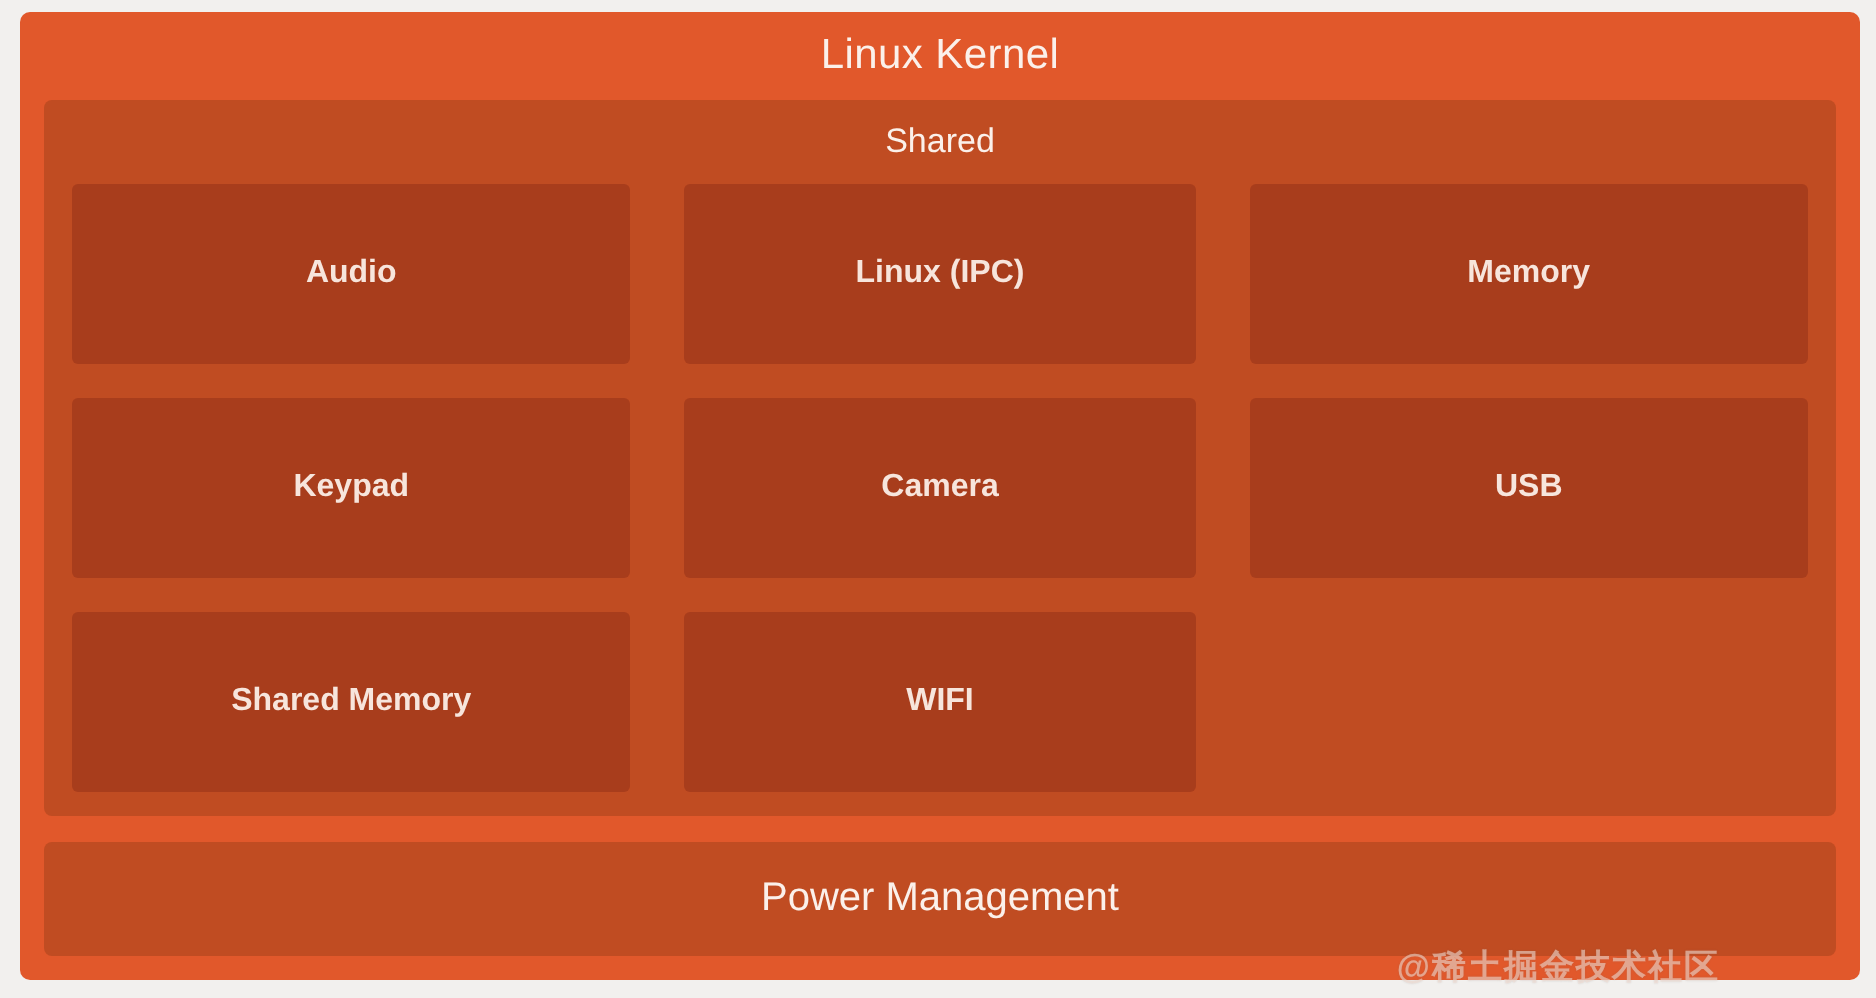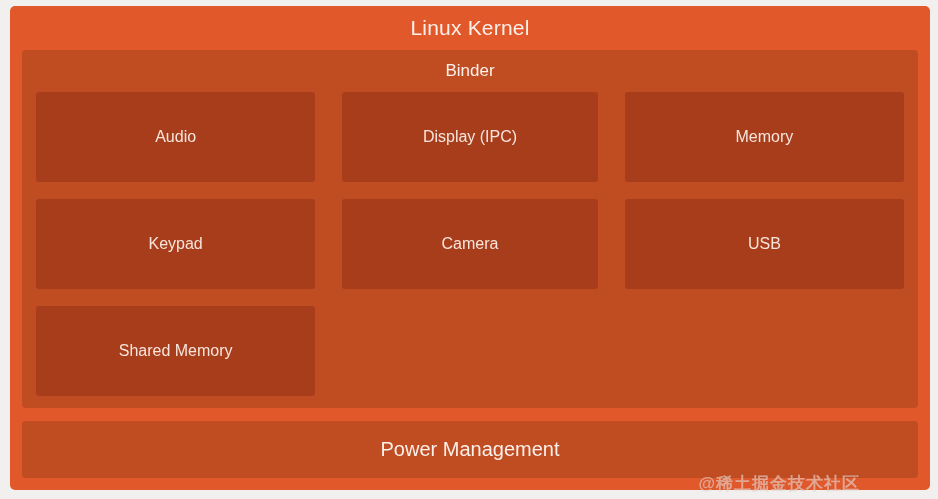--- a/index.html
+++ b/index.html
@@ -56,21 +56,21 @@
     column-gap: 27px;
     row-gap: 17px;
     padding: 0 14px;
   }
   .driver-cell {
     background: var(--cell);
     border-radius: 3px;
     display: flex; align-items: center; justify-content: center;
     color: var(--text-cell);
     font-size: 16px;
-    font-weight: 400;
+    font-weight: 700;
   }
 
   .power-bar {
     position: absolute;
     left: 12px; top: 415px;
     width: 896px; height: 57px;
     background: var(--mid);
     border-radius: 4px;
     display: flex; align-items: center; justify-content: center;
     color: var(--text-light);
@@ -92,30 +92,31 @@
 </head>
 <body>
 
 <div class="stage">
 
   <div class="kernel-box">
 
     <div class="kernel-title">Linux Kernel</div>
 
     <div class="drivers-box">
-      <div class="drivers-title">Binder</div>
+      <div class="drivers-title">Shared</div>
 
       <div class="drivers-grid">
         <div class="driver-cell">Audio</div>
-        <div class="driver-cell">Display (IPC)</div>
+        <div class="driver-cell">Linux (IPC)</div>
         <div class="driver-cell">Memory</div>
         <div class="driver-cell">Keypad</div>
         <div class="driver-cell">Camera</div>
         <div class="driver-cell">USB</div>
         <div class="driver-cell">Shared Memory</div>
+        <div class="driver-cell">WIFI</div>
       </div>
     </div>
 
     <div class="power-bar">Power Management</div>
   </div>
 
   <div class="watermark">@稀土掘金技术社区</div>
 </div>
 
 </body></html>

